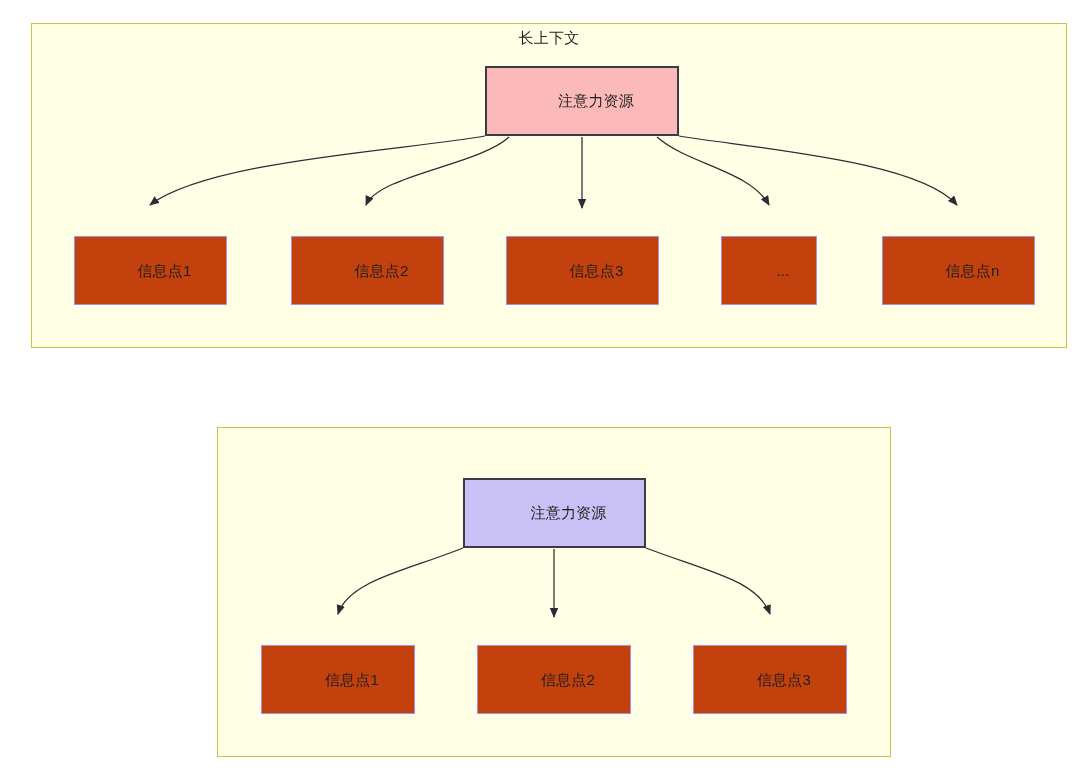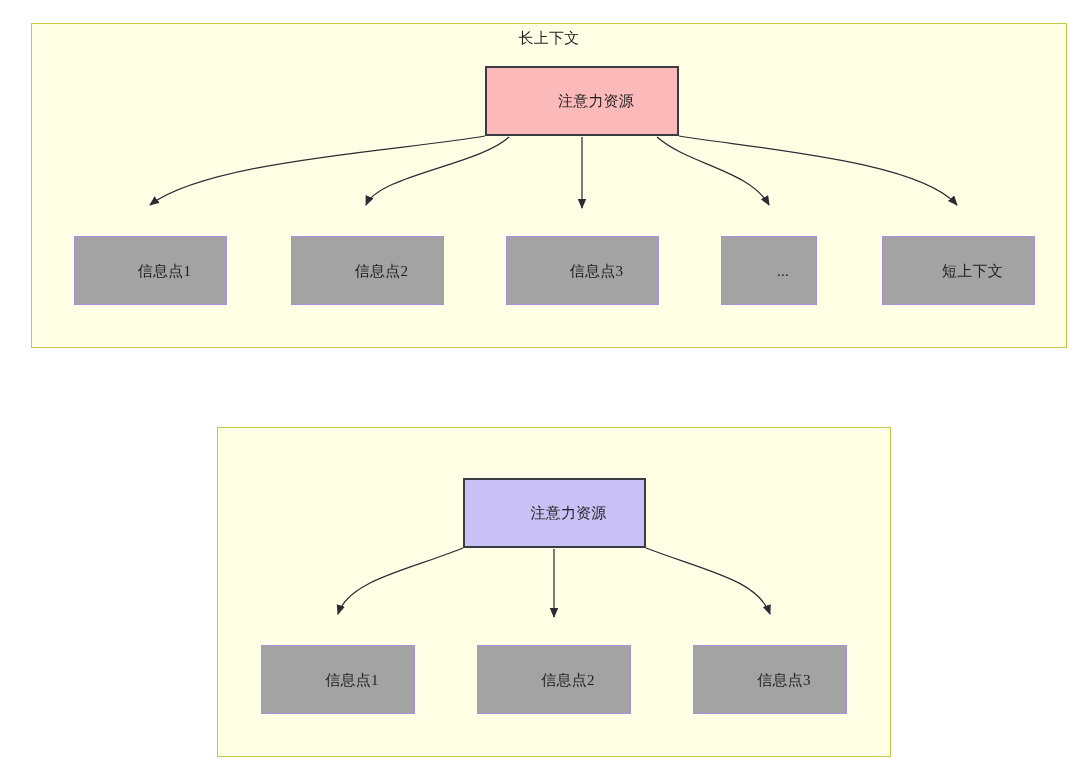--- a/index.html
+++ b/index.html
@@ -57,23 +57,22 @@
   }
   .attn-red {
     background: #fbb9b9;
     border: 2.2px solid #3b3b43;
   }
   .attn-blue {
     background: #c9c0f5;
     border: 2.2px solid #3b3b43;
   }
   .info-box {
-    background: #a3a3a3;
+    background: #c2410c;
     border: 1.6px solid #ad8ede;
-    font-family: Liberation Serif, serif;
   }
 </style>
 </head>
 <body>
 
 <div id="canvas">
 
   <div class="container-box" style="left:22px; top:23px; width:1036px; height:325px;"></div>
 
   <div class="container-title" style="left:22px; top:29px; width:1036px;">长上下文</div>
@@ -97,21 +96,21 @@
   <div class="node attn-red" style="left:476px; top:66px; width:194px; height:70px;">注意力资源</div>
 
   <div class="node info-box" style="left:65px; top:236px; width:153px; height:69px;">信息点1</div>
 
   <div class="node info-box" style="left:282px; top:236px; width:153px; height:69px;">信息点2</div>
 
   <div class="node info-box" style="left:497px; top:236px; width:153px; height:69px;">信息点3</div>
 
   <div class="node info-box" style="left:712px; top:236px; width:96px; height:69px;">...</div>
 
-  <div class="node info-box" style="left:873px; top:236px; width:153px; height:69px;">短上下文</div>
+  <div class="node info-box" style="left:873px; top:236px; width:153px; height:69px;">信息点n</div>
 
   <div class="container-box" style="left:208px; top:427px; width:674px; height:330px;"></div>
 
 
   <svg class="layer" viewBox="0 0 1080 774">
     <g fill="none" stroke="#2b2b33" stroke-width="1.25" marker-end="url(#arrowhead)">
 
       <path d="M454,548 C400,570 340,580 329,614"></path>
       <path d="M545,549 L545,617"></path>
       <path d="M637,548 C700,572 748,580 761,614"></path>

